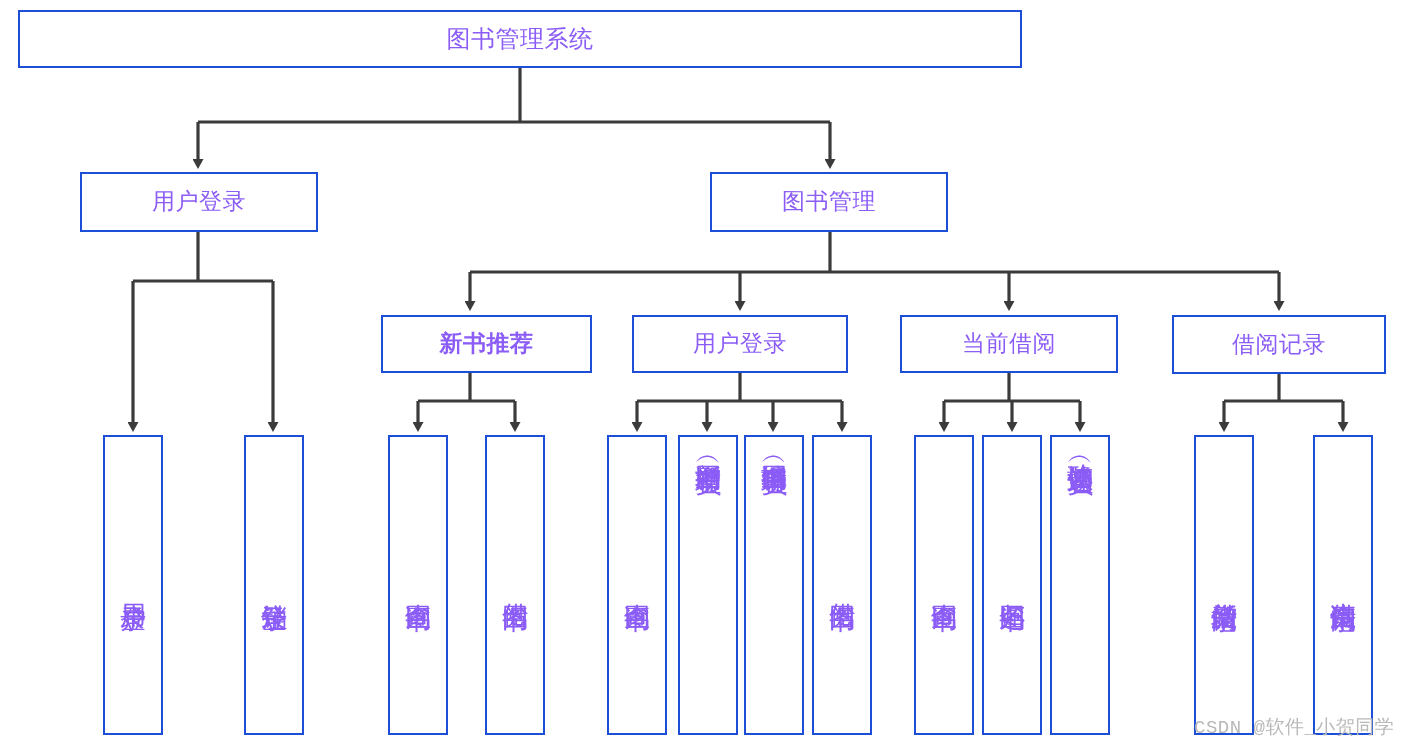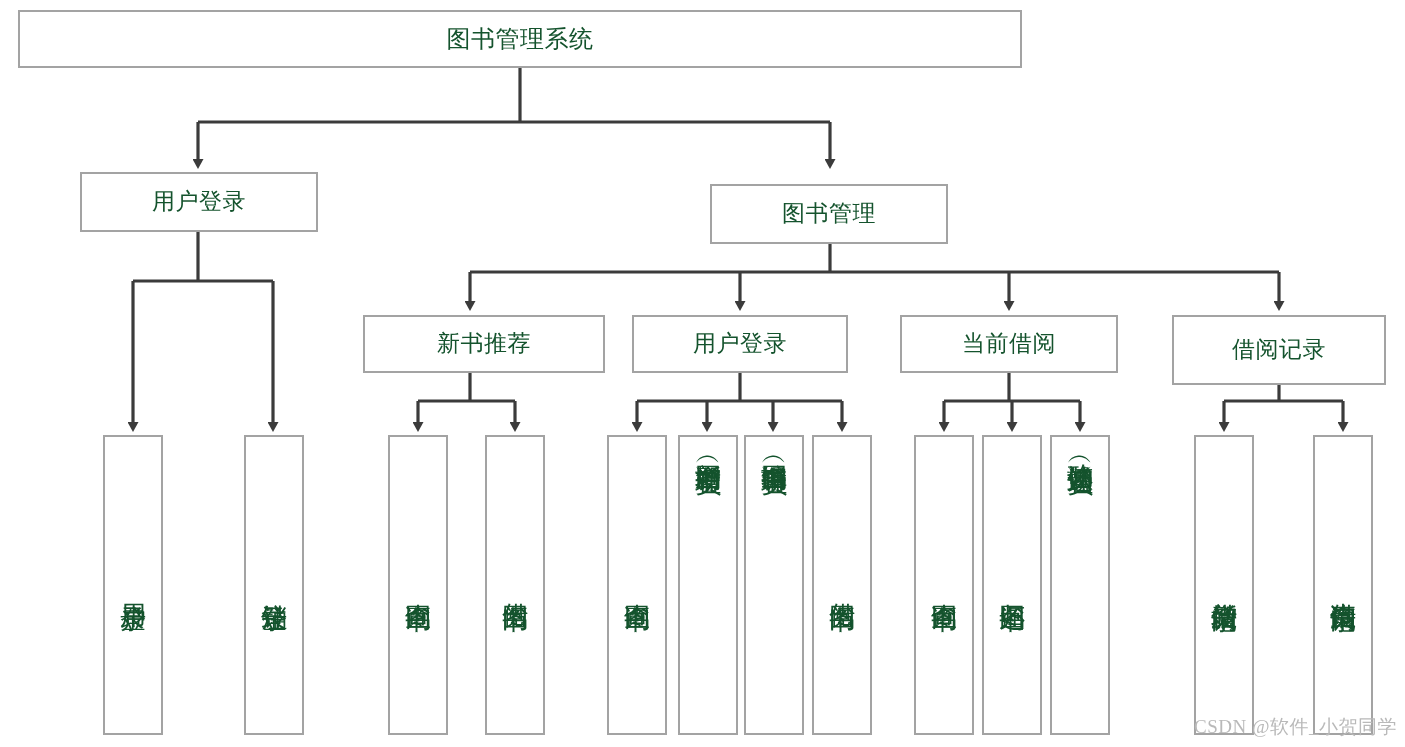--- a/index.html
+++ b/index.html
@@ -23,25 +23,25 @@
     left: 0;
     top: 0;
     width: 1405px;
     height: 747px;
     pointer-events: none;
   }
   .node {
     position: absolute;
     box-sizing: border-box;
     background: #ffffff;
-    border: 2px solid #a3a3a3;
+    border: 2px solid #1d4ed8;
     display: flex;
     align-items: center;
     justify-content: center;
-    color: #14532d;
+    color: #8b5cf6;
   }
   .node.horiz {
     font-size: 23px;
     letter-spacing: 0.5px;
     line-height: 1.1;
   }
   .node.root {
     font-size: 24px;
   }
   .node.vert {
@@ -60,21 +60,21 @@
   .node.vert.centered {
     align-items: center;
     padding-top: 0;
   }
   .watermark {
     position: absolute;
     font-size: 19px;
     color: #b9b9b9;
     white-space: nowrap;
     letter-spacing: 0.5px;
-    font-family: Liberation Serif, serif;
+    font-family: Liberation Mono, monospace;
   }
 </style>
 </head>
 <body>
 
 <div id="canvas">
 
   <svg id="wires" viewBox="0 0 1405 747" xmlns="http://www.w3.org/2000/svg">
     <defs>
       <marker id="arrow" markerWidth="10" markerHeight="11" refX="1" refY="5.5" orient="auto" markerUnits="userSpaceOnUse">
@@ -122,29 +122,29 @@
       <path d="M1224,401 L1343,401"></path>
       <path d="M1224,401 L1224,423" marker-end="url(#arrow)"></path>
       <path d="M1343,401 L1343,423" marker-end="url(#arrow)"></path>
     </g>
   </svg>
 
   <div class="node horiz root" style="left:18px; top:10px; width:1004px; height:58px;">图书管理系统</div>
 
   <div class="node horiz" style="left:80px; top:172px; width:238px; height:60px;">用户登录</div>
 
-  <div class="node horiz" style="left:710px; top:184px; width:238px; height:60px;">图书管理</div>
+  <div class="node horiz" style="left:710px; top:172px; width:238px; height:60px;">图书管理</div>
 
-  <div class="node horiz" style="left:363px; top:315px; width:242px; height:58px;">新书推荐</div>
+  <div class="node horiz" style="left:381px; top:315px; width:211px; height:58px;font-weight:bold;">新书推荐</div>
 
   <div class="node horiz" style="left:632px; top:315px; width:216px; height:58px;">用户登录</div>
 
   <div class="node horiz" style="left:900px; top:315px; width:218px; height:58px;font-family:Liberation Serif, serif;">当前借阅</div>
 
-  <div class="node horiz" style="left:1172px; top:315px; width:214px; height:70px;">借阅记录</div>
+  <div class="node horiz" style="left:1172px; top:315px; width:214px; height:59px;">借阅记录</div>
 
   <div class="node vert centered" style="left:103px; top:435px; width:60px; height:300px;">
     <span class="vlabel">用户登录</span>
   </div>
 
   <div class="node vert centered" style="left:244px; top:435px; width:60px; height:300px;">
     <span class="vlabel">注销登录</span>
   </div>
 
   <div class="node vert centered" style="left:388px; top:435px; width:60px; height:300px;">

